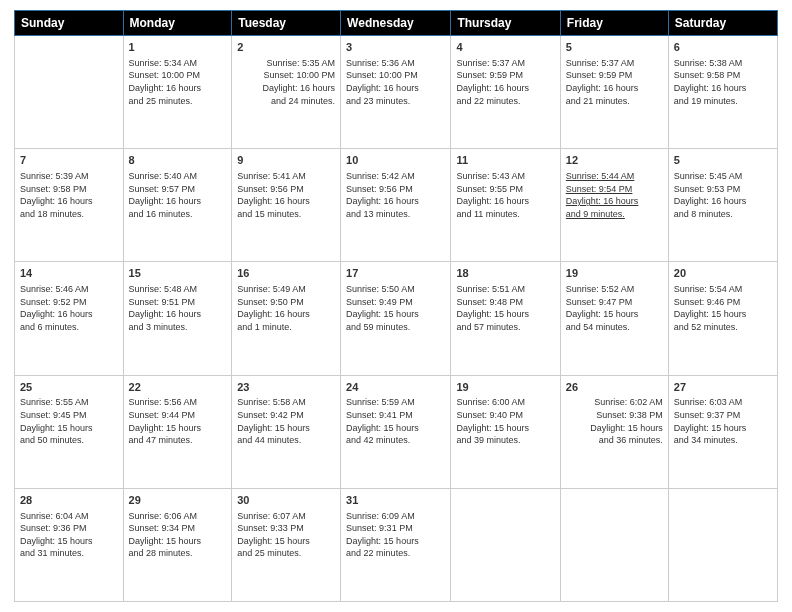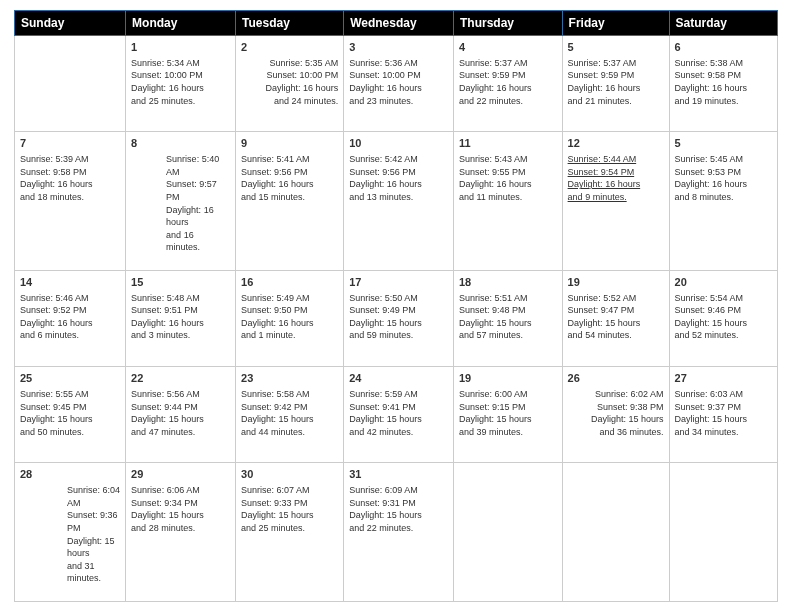--- a/index.html
+++ b/index.html
@@ -159,21 +159,21 @@
         <tr>
           <td>
             <span class="day-num">7</span>
             <div class="cell-content" style="white-space: pre-line;">Sunrise: 5:39 AM
 Sunset: 9:58 PM
 Daylight: 16 hours
 and 18 minutes.</div>
           </td>
           <td>
             <span class="day-num">8</span>
-            <div class="cell-content" style="white-space: pre-line; margin-left: 35px;">Sunrise: 5:40 AM
+            <div class="cell-content" style="white-space: pre-line;">Sunrise: 5:40 AM
 Sunset: 9:57 PM
 Daylight: 16 hours
 and 16 minutes.</div>
           </td>
           <td>
             <span class="day-num">9</span>
             <div class="cell-content" style="white-space: pre-line;">Sunrise: 5:41 AM
 Sunset: 9:56 PM
 Daylight: 16 hours
 and 15 minutes.</div>
@@ -283,21 +283,21 @@
           <td>
             <span class="day-num">24</span>
             <div class="cell-content" style="white-space: pre-line;">Sunrise: 5:59 AM
 Sunset: 9:41 PM
 Daylight: 15 hours
 and 42 minutes.</div>
           </td>
           <td>
             <span class="day-num">19</span>
             <div class="cell-content" style="white-space: pre-line;">Sunrise: 6:00 AM
-Sunset: 9:15 PM
+Sunset: 9:40 PM
 Daylight: 15 hours
 and 39 minutes.</div>
           </td>
           <td>
             <span class="day-num">26</span>
             <div class="cell-content" style="white-space: pre-line; text-align: right;">Sunrise: 6:02 AM
 Sunset: 9:38 PM
 Daylight: 15 hours
 and 36 minutes.</div>
           </td>
@@ -305,21 +305,21 @@
             <span class="day-num">27</span>
             <div class="cell-content" style="white-space: pre-line;">Sunrise: 6:03 AM
 Sunset: 9:37 PM
 Daylight: 15 hours
 and 34 minutes.</div>
           </td>
         </tr>
         <tr>
           <td>
             <span class="day-num">28</span>
-            <div class="cell-content" style="white-space: pre-line; margin-left: 47px;">Sunrise: 6:04 AM
+            <div class="cell-content" style="white-space: pre-line;">Sunrise: 6:04 AM
 Sunset: 9:36 PM
 Daylight: 15 hours
 and 31 minutes.</div>
           </td>
           <td>
             <span class="day-num">29</span>
             <div class="cell-content" style="white-space: pre-line;">Sunrise: 6:06 AM
 Sunset: 9:34 PM
 Daylight: 15 hours
 and 28 minutes.</div>

